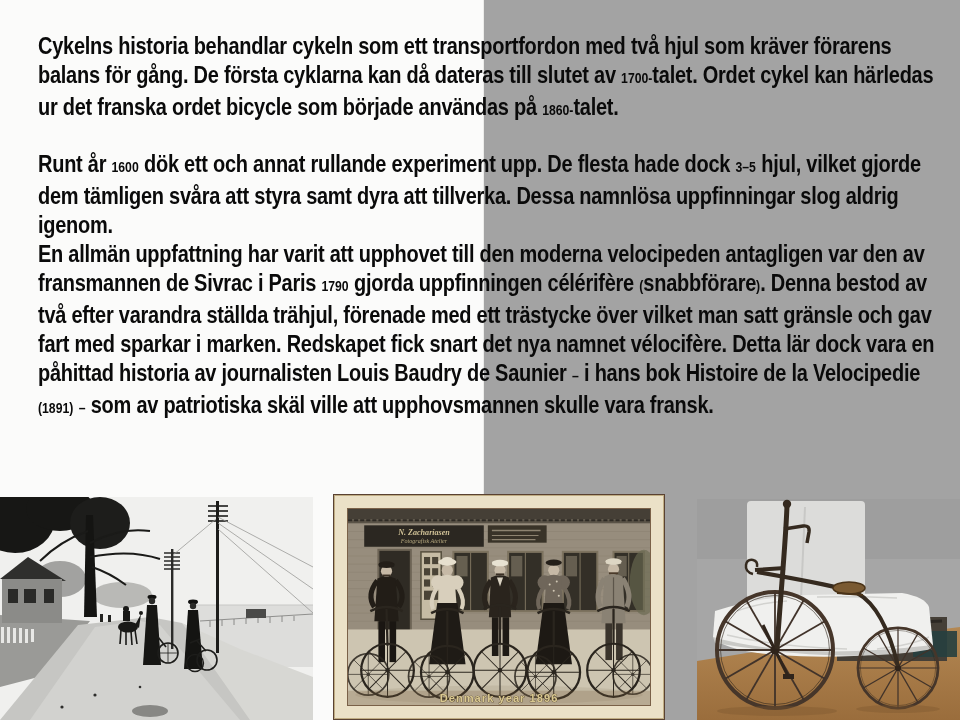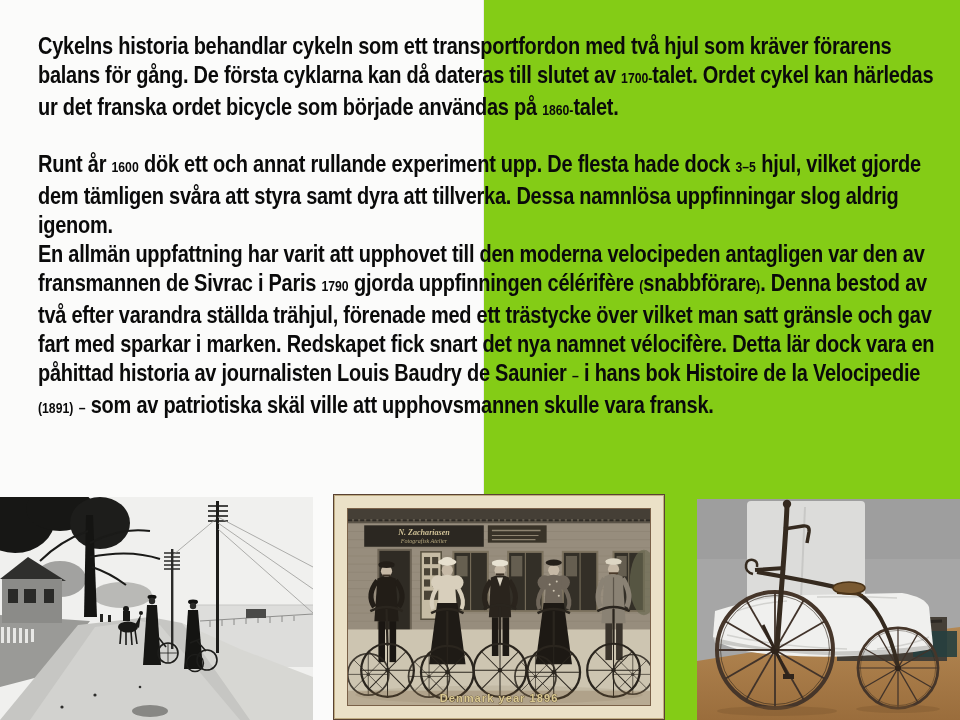--- a/index.html
+++ b/index.html
@@ -1,17 +1,17 @@
 <!DOCTYPE html>
 <html><head>
 <meta charset="utf-8">
 <style>
   html,body{margin:0;padding:0;background:#ffffff;}
   .slide{
-    position:relative;width:960px;height:720px;background:#84cc16;
+    position:relative;width:960px;height:720px;background:#a3a3a3;
     overflow:hidden;font-family:"Liberation Sans",sans-serif;
   }
   .seam{
     position:absolute;left:0;top:0;width:483px;height:720px;
     background:#fbfbfa;border-right:1px solid #ececea;
   }
   .textblock{
     position:absolute;left:38px;top:31px;width:1105px;
     transform:scaleX(0.815);transform-origin:0 0;
     font-weight:bold;font-size:24.5px;line-height:29px;

